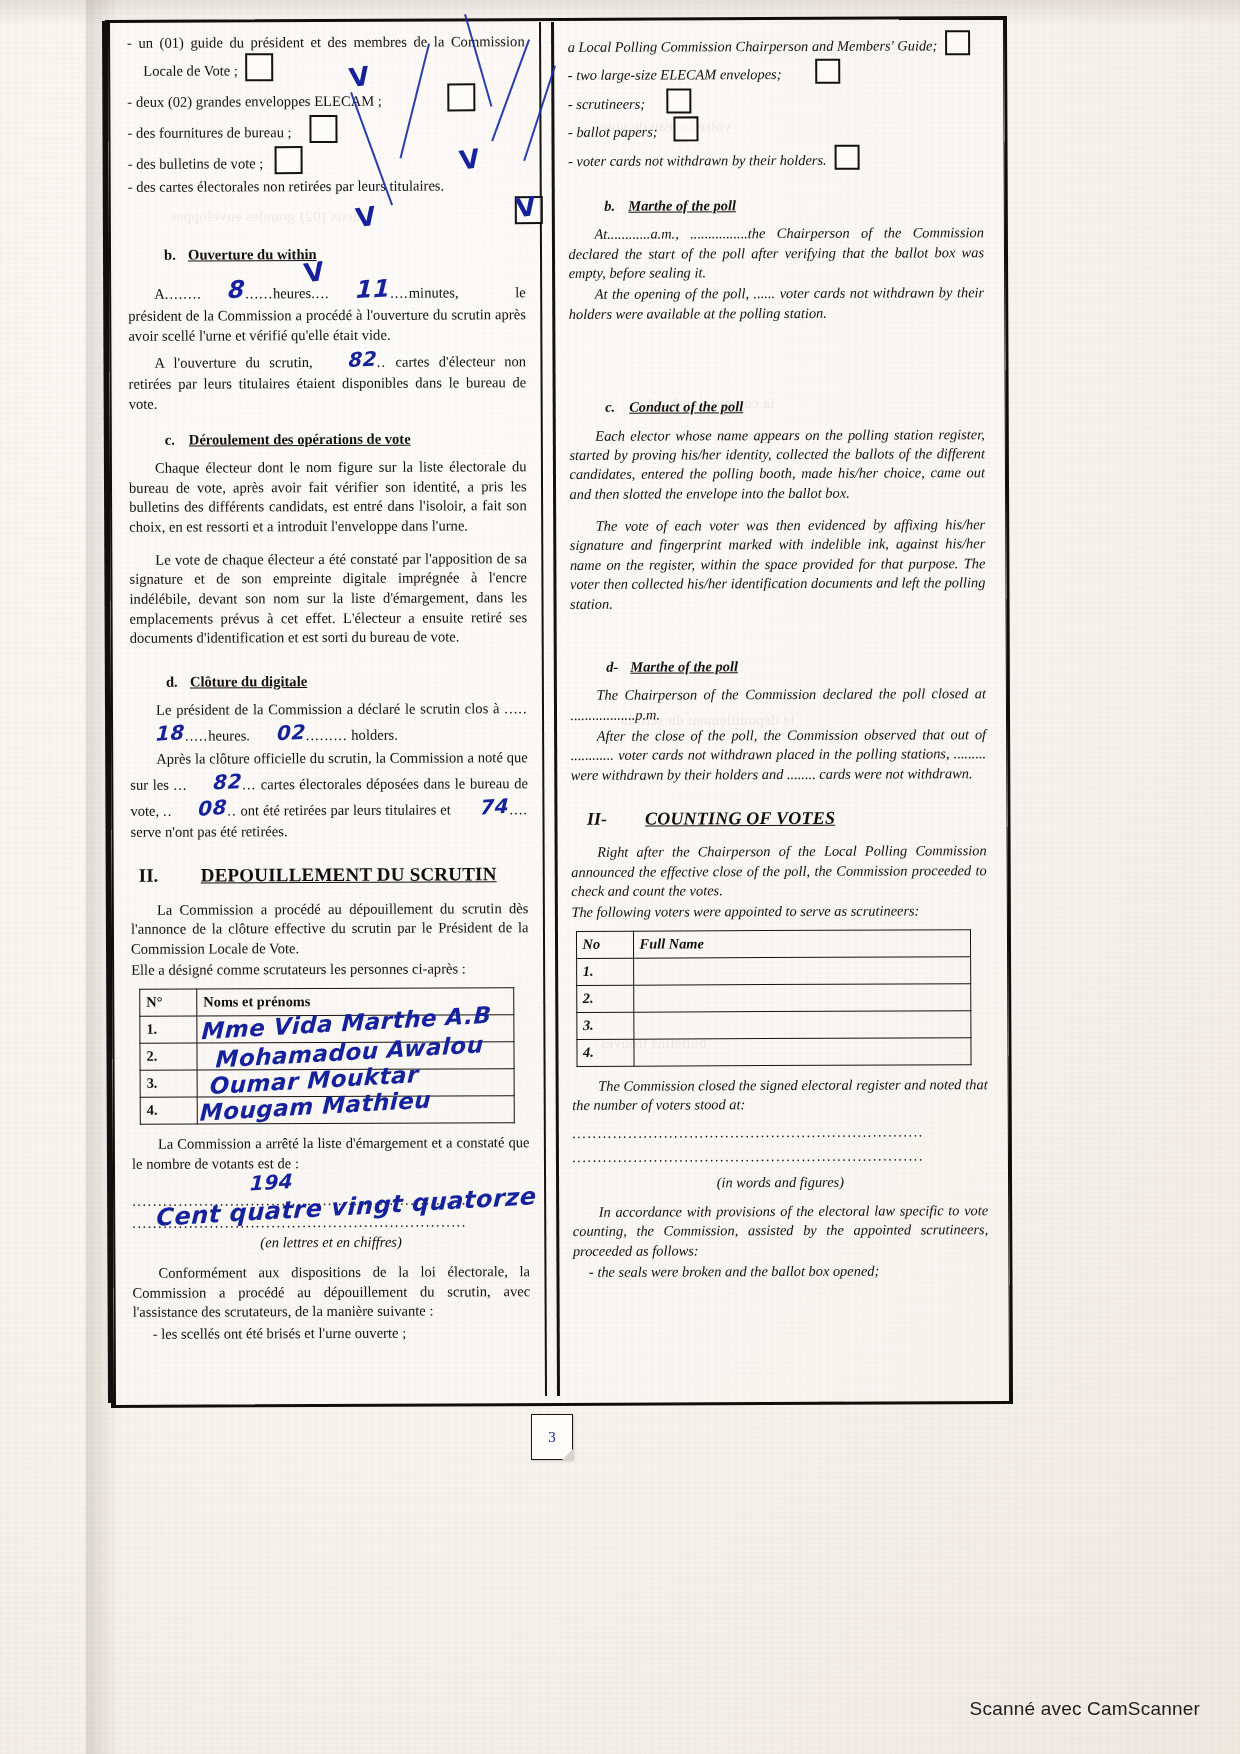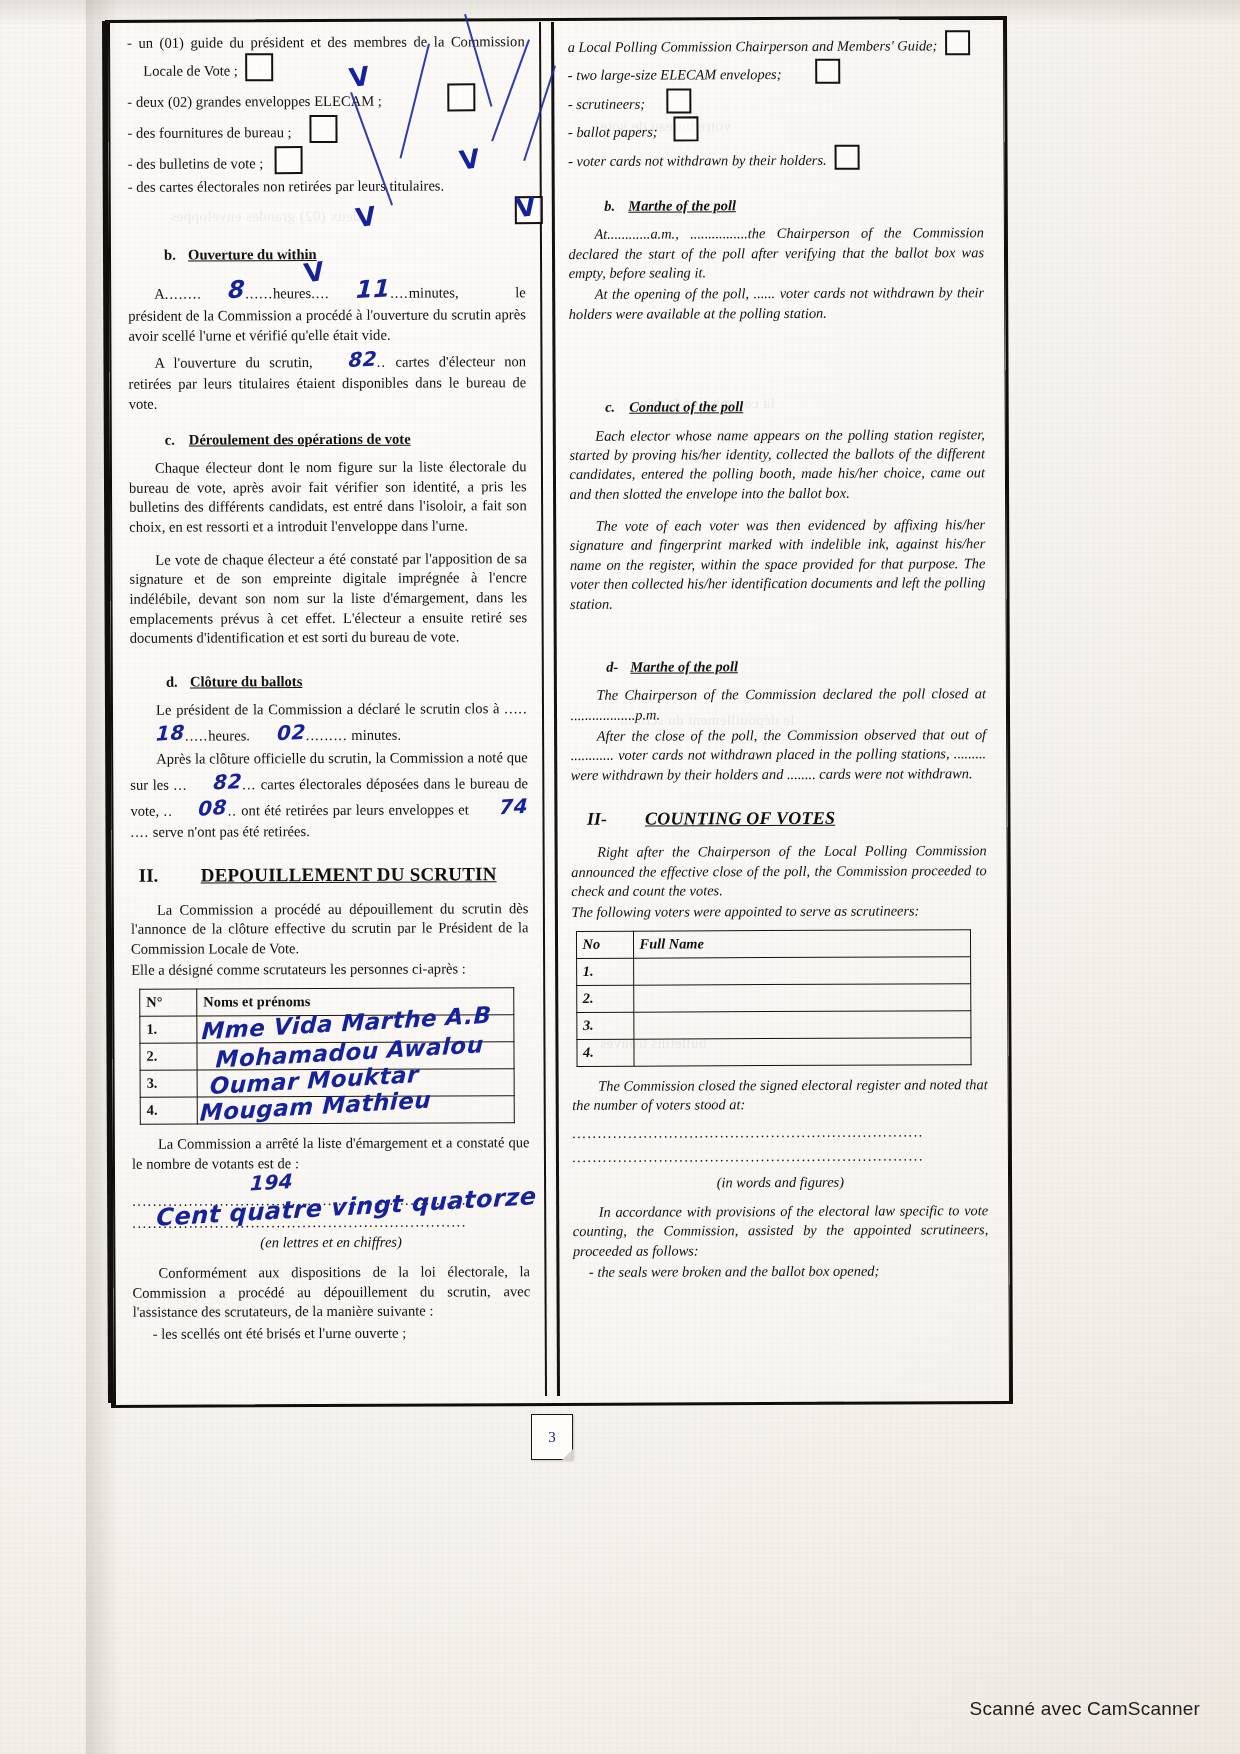--- a/index.html
+++ b/index.html
@@ -304,35 +304,35 @@
     </p>
 
     <div class="head-sub">
       <span class="ltr">c.</span><span class="lbl">Déroulement des opérations de vote</span>
     </div>
 
     <p class="p gap">Chaque électeur dont le nom figure sur la liste électorale du bureau de vote, après avoir fait vérifier son identité, a pris les bulletins des différents candidats, est entré dans l'isoloir, a fait son choix, en est ressorti et a introduit l'enveloppe dans l'urne.</p>
     <p class="p gap">Le vote de chaque électeur a été constaté par l'apposition de sa signature et de son empreinte digitale imprégnée à l'encre indélébile, devant son nom sur la liste d'émargement, dans les emplacements prévus à cet effet. L'électeur a ensuite retiré ses documents d'identification et est sorti du bureau de vote.</p>
 
     <div class="head-sub" style="margin-top:24px;">
-      <span class="ltr">d.</span><span class="lbl">Clôture du ballots</span>
+      <span class="ltr">d.</span><span class="lbl">Clôture du digitale</span>
     </div>
 
     <p class="p">
       <span>Le président de la Commission a déclaré le scrutin clos à</span>
       <span class="dots">.....</span><span class="hw hw-md">18</span><span class="dots">.....</span><span>heures</span><span class="dots">.</span><span class="hw hw-md">02</span><span class="dots">.........</span>
-      <span>minutes.</span>
+      <span>holders.</span>
     </p>
 
     <p class="p gap">
       <span>Après la clôture officielle du scrutin, la Commission a noté que sur les</span>
       <span class="dots">...</span><span class="hw hw-md">82</span><span class="dots">...</span>
       <span>cartes électorales déposées dans le bureau de vote,</span>
       <span class="dots">..</span><span class="hw hw-md">08</span><span class="dots">..</span>
-      <span>ont été retirées par leurs enveloppes et</span>
+      <span>ont été retirées par leurs titulaires et</span>
       <span class="hw hw-md">74</span><span class="dots">....</span>
       <span>serve n'ont pas été retirées.</span>
     </p>
 
     <div class="head-roman">
       <span class="rn">II.</span>
       <span class="tx">DEPOUILLEMENT DU SCRUTIN</span>
     </div>
 
     <p class="p">La Commission a procédé au dépouillement du scrutin dès l'annonce de la clôture effective du scrutin par le Président de la Commission Locale de Vote.</p>

